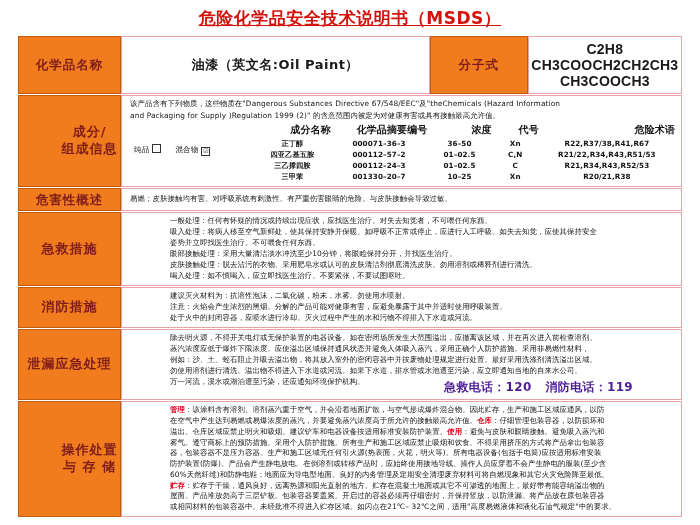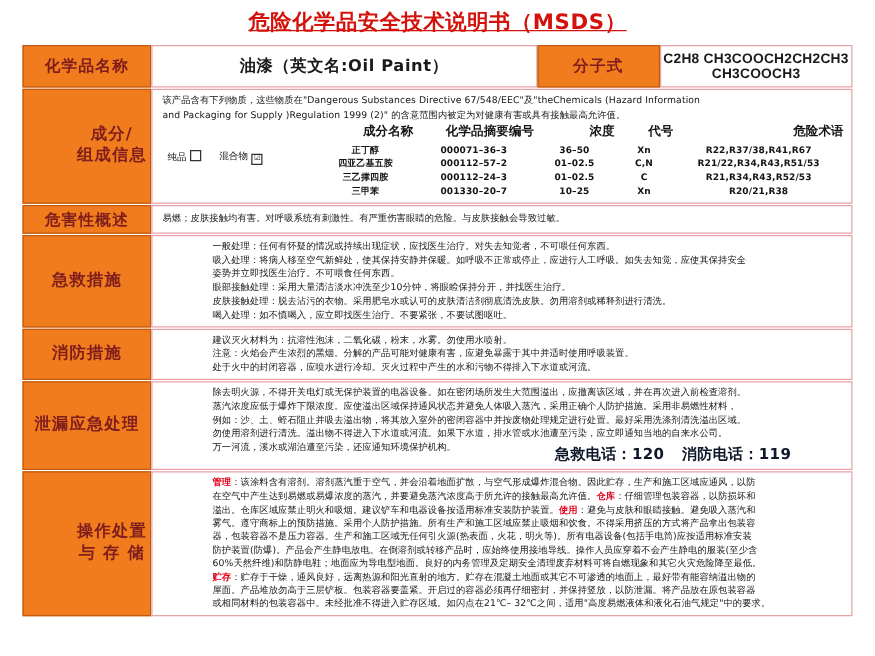--- a/index.html
+++ b/index.html
@@ -71,21 +71,21 @@
     border: 1px solid #e8a3a8;
     font-size: 13px;
     font-weight: bold;
     text-align: center;
     padding: 4px 0;
     letter-spacing: 0.5px;
   }
   .formula-cell {
     background: #ffffff;
     border: 1px solid #e8a3a8;
-    font-size: 11px;
+    font-size: 14px;
     font-weight: bold;
     text-align: center;
     padding: 4px 0;
     font-family: "Liberation Sans", sans-serif;
     letter-spacing: 0.2px;
   }
   .intro-p { margin: 0 0 1px 0; }
   .comp-wrap {
     display: flex;
     align-items: flex-start;
@@ -131,21 +131,21 @@
     font-weight: bold;
   }
   .col-name  { width: 62px; }
   .col-cas   { width: 78px; }
   .col-conc  { width: 52px; }
   .col-code  { width: 38px; }
   .col-rph   { width: 110px; }
   .ln { display: block; padding-left: 40px; }
   .indent { padding-left: 40px; }
   .hot {
-    color: #0f172a;
+    color: #4c1d95;
     font-weight: bold;
     font-size: 12px;
     letter-spacing: 0.3px;
   }
   .hotline-row {
     display: flex;
     justify-content: flex-end;
     padding-right: 42px;
     margin-top: -9px;
   }

